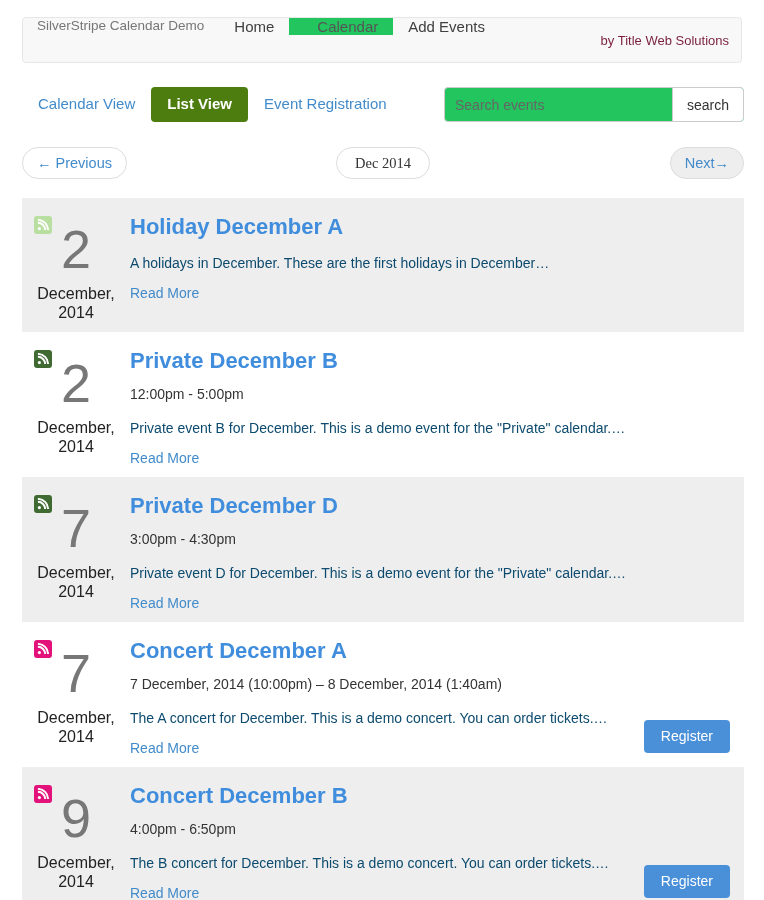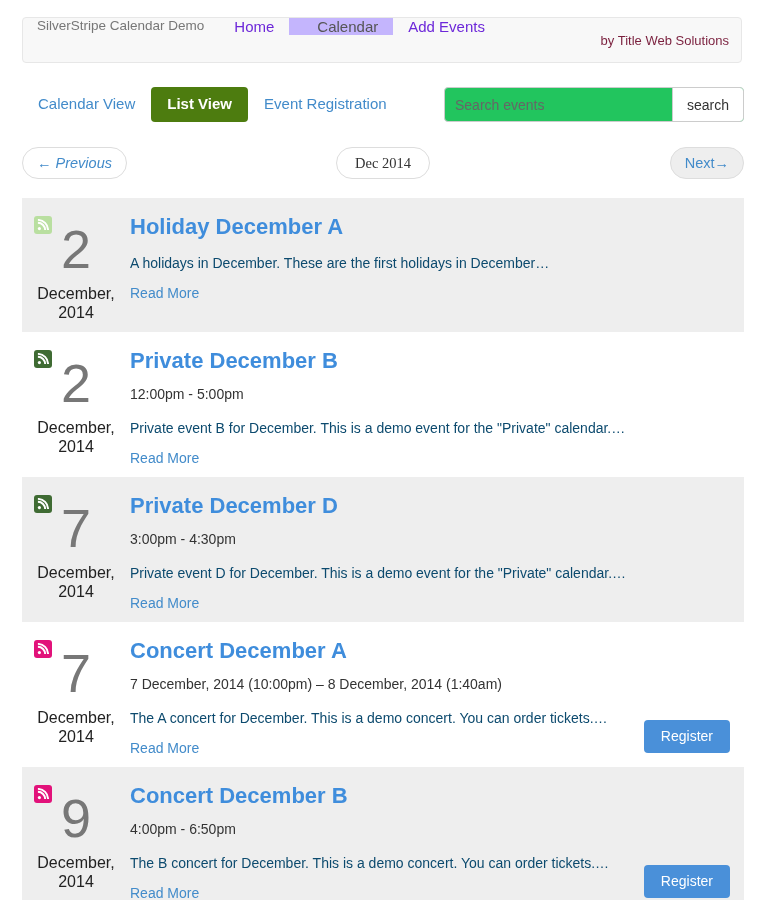--- a/index.html
+++ b/index.html
@@ -40,27 +40,27 @@
     padding: 0 15px 0 14px;
     font-size: 13.5px;
     color: #777777;
     white-space: nowrap;
   }
   .nav-link {
     display: flex;
     align-items: center;
     padding: 0 15px;
     font-size: 15px;
-    color: #6d28d9;
+    color: #404040;
     white-space: nowrap;
     cursor: pointer;
     text-decoration: none;
   }
   .nav-link.active {
-    background: #c4b5fd;
+    background: #22c55e;
     color: #555555;
     padding-left: 28px;
   }
   .nav-right {
     position: absolute;
     right: 12px;
     top: 0;
     height: 100%;
     display: flex;
     align-items: center;
@@ -150,21 +150,21 @@
     padding: 0 14px;
     border: 1px solid #dddddd;
     border-radius: 16px;
     background: #ffffff;
     font-size: 14.5px;
     color: #428bca;
     box-sizing: border-box;
     cursor: pointer;
     white-space: nowrap;
   }
-  .pg-prev { left: 0; font-style: italic; }
+  .pg-prev { left: 0; }
   .pg-next { right: 0; background: #eeeeee; }
   .pg-current {
     position: absolute;
     left: 50%;
     transform: translateX(-50%);
     top: 0;
     height: 32px;
     line-height: 30px;
     padding: 0 18px;
     border: 1px solid #dddddd;

